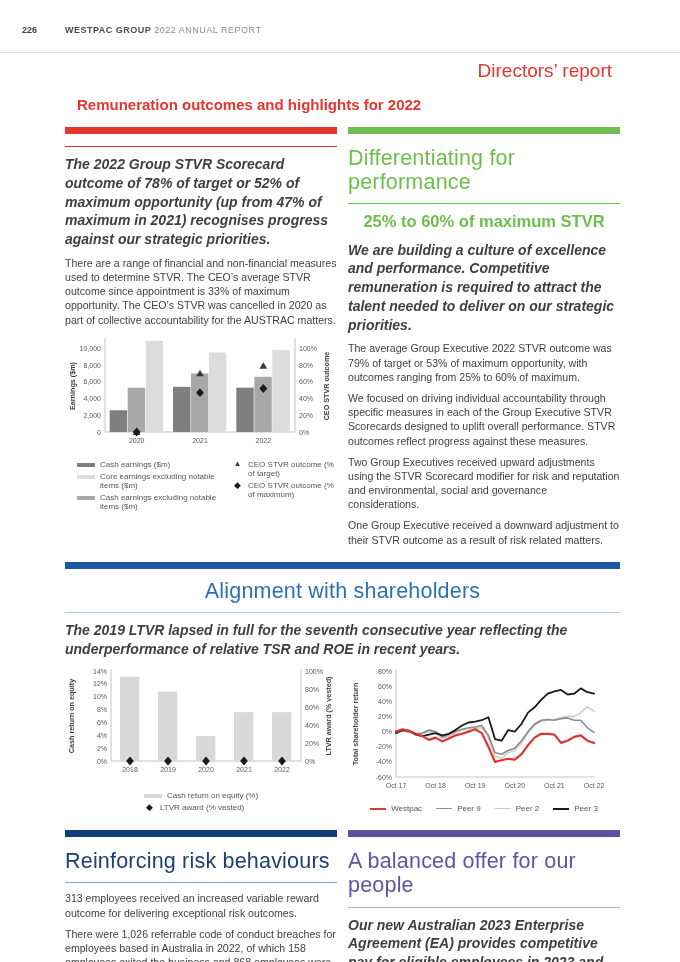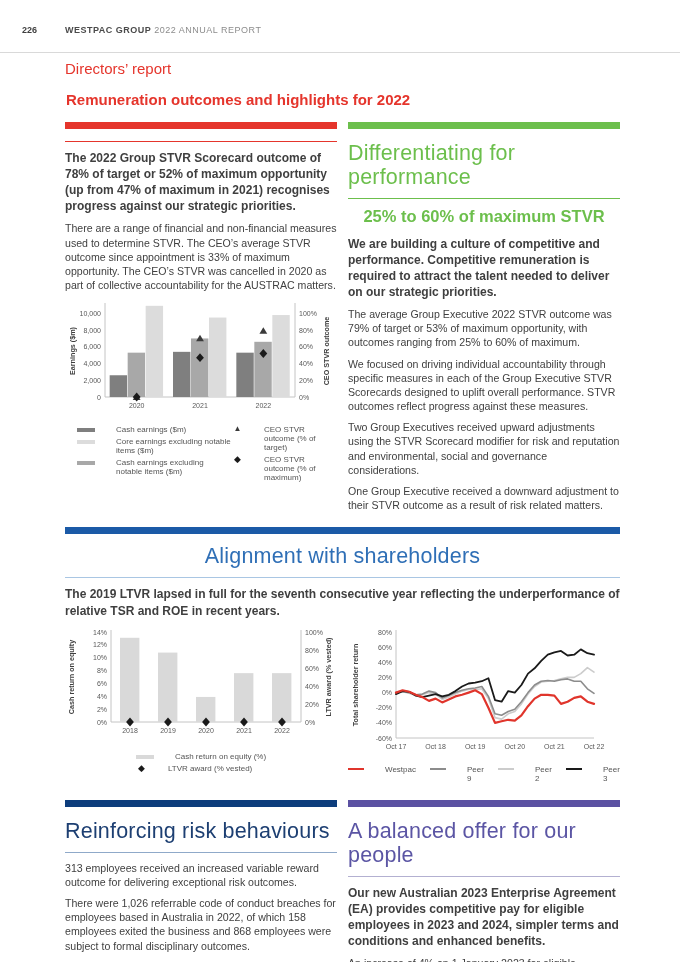--- a/index.html
+++ b/index.html
@@ -5,44 +5,44 @@
   html,body{margin:0;padding:0;background:#ffffff;}
   body{width:680px;height:962px;font-family:"Liberation Sans",sans-serif;color:#3f3f3f;-webkit-font-smoothing:antialiased;}
   .page{position:relative;width:680px;height:962px;background:#fff;overflow:hidden;}
 
   .page-number{position:absolute;top:25px;left:22px;font-size:9px;font-weight:bold;color:#3f3f3f;text-align:center;}
   .header-title{position:absolute;top:25px;left:65px;font-size:9px;letter-spacing:.5px;color:#8c8c8c;}
   .header-title b{color:#4a4a4a;}
   .header-rule{position:absolute;top:52px;left:0;width:680px;height:1px;background:#d9d9d9;}
 
   main{position:absolute;top:60px;left:65px;width:555px;}
-  .directors{font-size:15px;color:#e5352c;margin:0 0 14px;}
-  .page-heading{font-size:15px;font-weight:bold;color:#e5352c;margin:0 1px 14px;}
+  .directors{font-size:19px;color:#e5352c;margin:0 8px 14px;text-align:right;}
+  .page-heading{font-size:15px;font-weight:bold;color:#e5352c;margin:0 12px 14px;}
 
   .grid2{display:grid;grid-template-columns:272px 272px;column-gap:11px;}
   .accent-bar{height:7px;margin-bottom:12px;}
   h2.sec-title{font-size:21.5px;font-weight:400;line-height:1.12;margin:0;letter-spacing:.2px;}
   .title-rule{height:1px;margin:9px 0 8px;}
   .sub-green{font-size:16.5px;font-weight:bold;color:#6cbf4c;line-height:1.12;margin:2px 0 10px;text-align:center;}
-  p.lead{font-weight:bold;font-size:12px;line-height:1.34;margin:0 0 7px;}
+  p.lead{font-weight:bold;font-size:14px;line-height:1.34;margin:0 0 7px;font-style:italic;}
   p.body{font-size:10.6px;line-height:1.34;margin:0 0 7px;}
 
   .t-red{color:#e5352c;}
   .t-green{color:#6cbf4c;}
   .t-blue{color:#2f6fb6;text-align:center;}
   .t-navy{color:#1d3f72;}
   .t-purple{color:#5b55a4;}
 
   .sec-alignment{margin-top:8px;}
   .charts-row{margin-top:6px;}
 
   
   .legend{font-size:8px;color:#555;}
   .leg-grid{display:grid;grid-template-columns:155px auto;padding-left:12px;margin-top:4px;}
-  .leg-item{display:flex;gap:21px;margin-bottom:3px;align-items:flex-start;}
+  .leg-item{display:flex;gap:5px;margin-bottom:3px;align-items:flex-start;}
   .leg-swatch{width:18px;height:4px;margin-top:3px;flex:none;}
   .leg-glyph{width:11px;text-align:center;flex:none;line-height:1.1;}
   .leg-center{width:max-content;margin:2px auto 0;}
   .leg-row{display:flex;justify-content:center;gap:14px;margin-top:3px;}
   .leg-line{width:16px;margin-top:3.5px;flex:none;}
 
   .bottom-grid{margin-top:14px;}
   svg text{font-family:"Liberation Sans",sans-serif;}
 </style>
 </head>
@@ -129,21 +129,21 @@
               </div>
             </div>
           </div>
       </section>
 
       <section>
         <div class="accent-bar" style="background:#6cbf4c"></div>
         <h2 class="sec-title t-green">Differentiating for performance</h2>
         <div class="title-rule" style="background:#6cbf4c"></div>
         <div class="sub-green">25% to 60% of maximum STVR</div>
-        <p class="lead">We are building a culture of competitive and performance. Competitive remuneration is required to attract the talent needed to deliver on our strategic priorities.</p>
+        <p class="lead">We are building a culture of excellence and performance. Competitive remuneration is required to attract the talent needed to deliver on our strategic priorities.</p>
         <p class="body">The average Group Executive 2022 STVR outcome was 79% of target or 53% of maximum opportunity, with outcomes ranging from 25% to 60% of maximum.</p>
         <p class="body">We focused on driving individual accountability through specific measures in each of the Group Executive STVR Scorecards designed to uplift overall performance. STVR outcomes reflect progress against these measures.</p>
         <p class="body">Two Group Executives received upward adjustments using the STVR Scorecard modifier for risk and reputation and environmental, social and governance considerations.</p>
         <p class="body">One Group Executive received a downward adjustment to their STVR outcome as a result of risk related matters.</p>
       </section>
 
     </div>
 
     <section class="sec-alignment">
       <div class="accent-bar" style="background:#1b5aa7;margin-bottom:10px;"></div>

